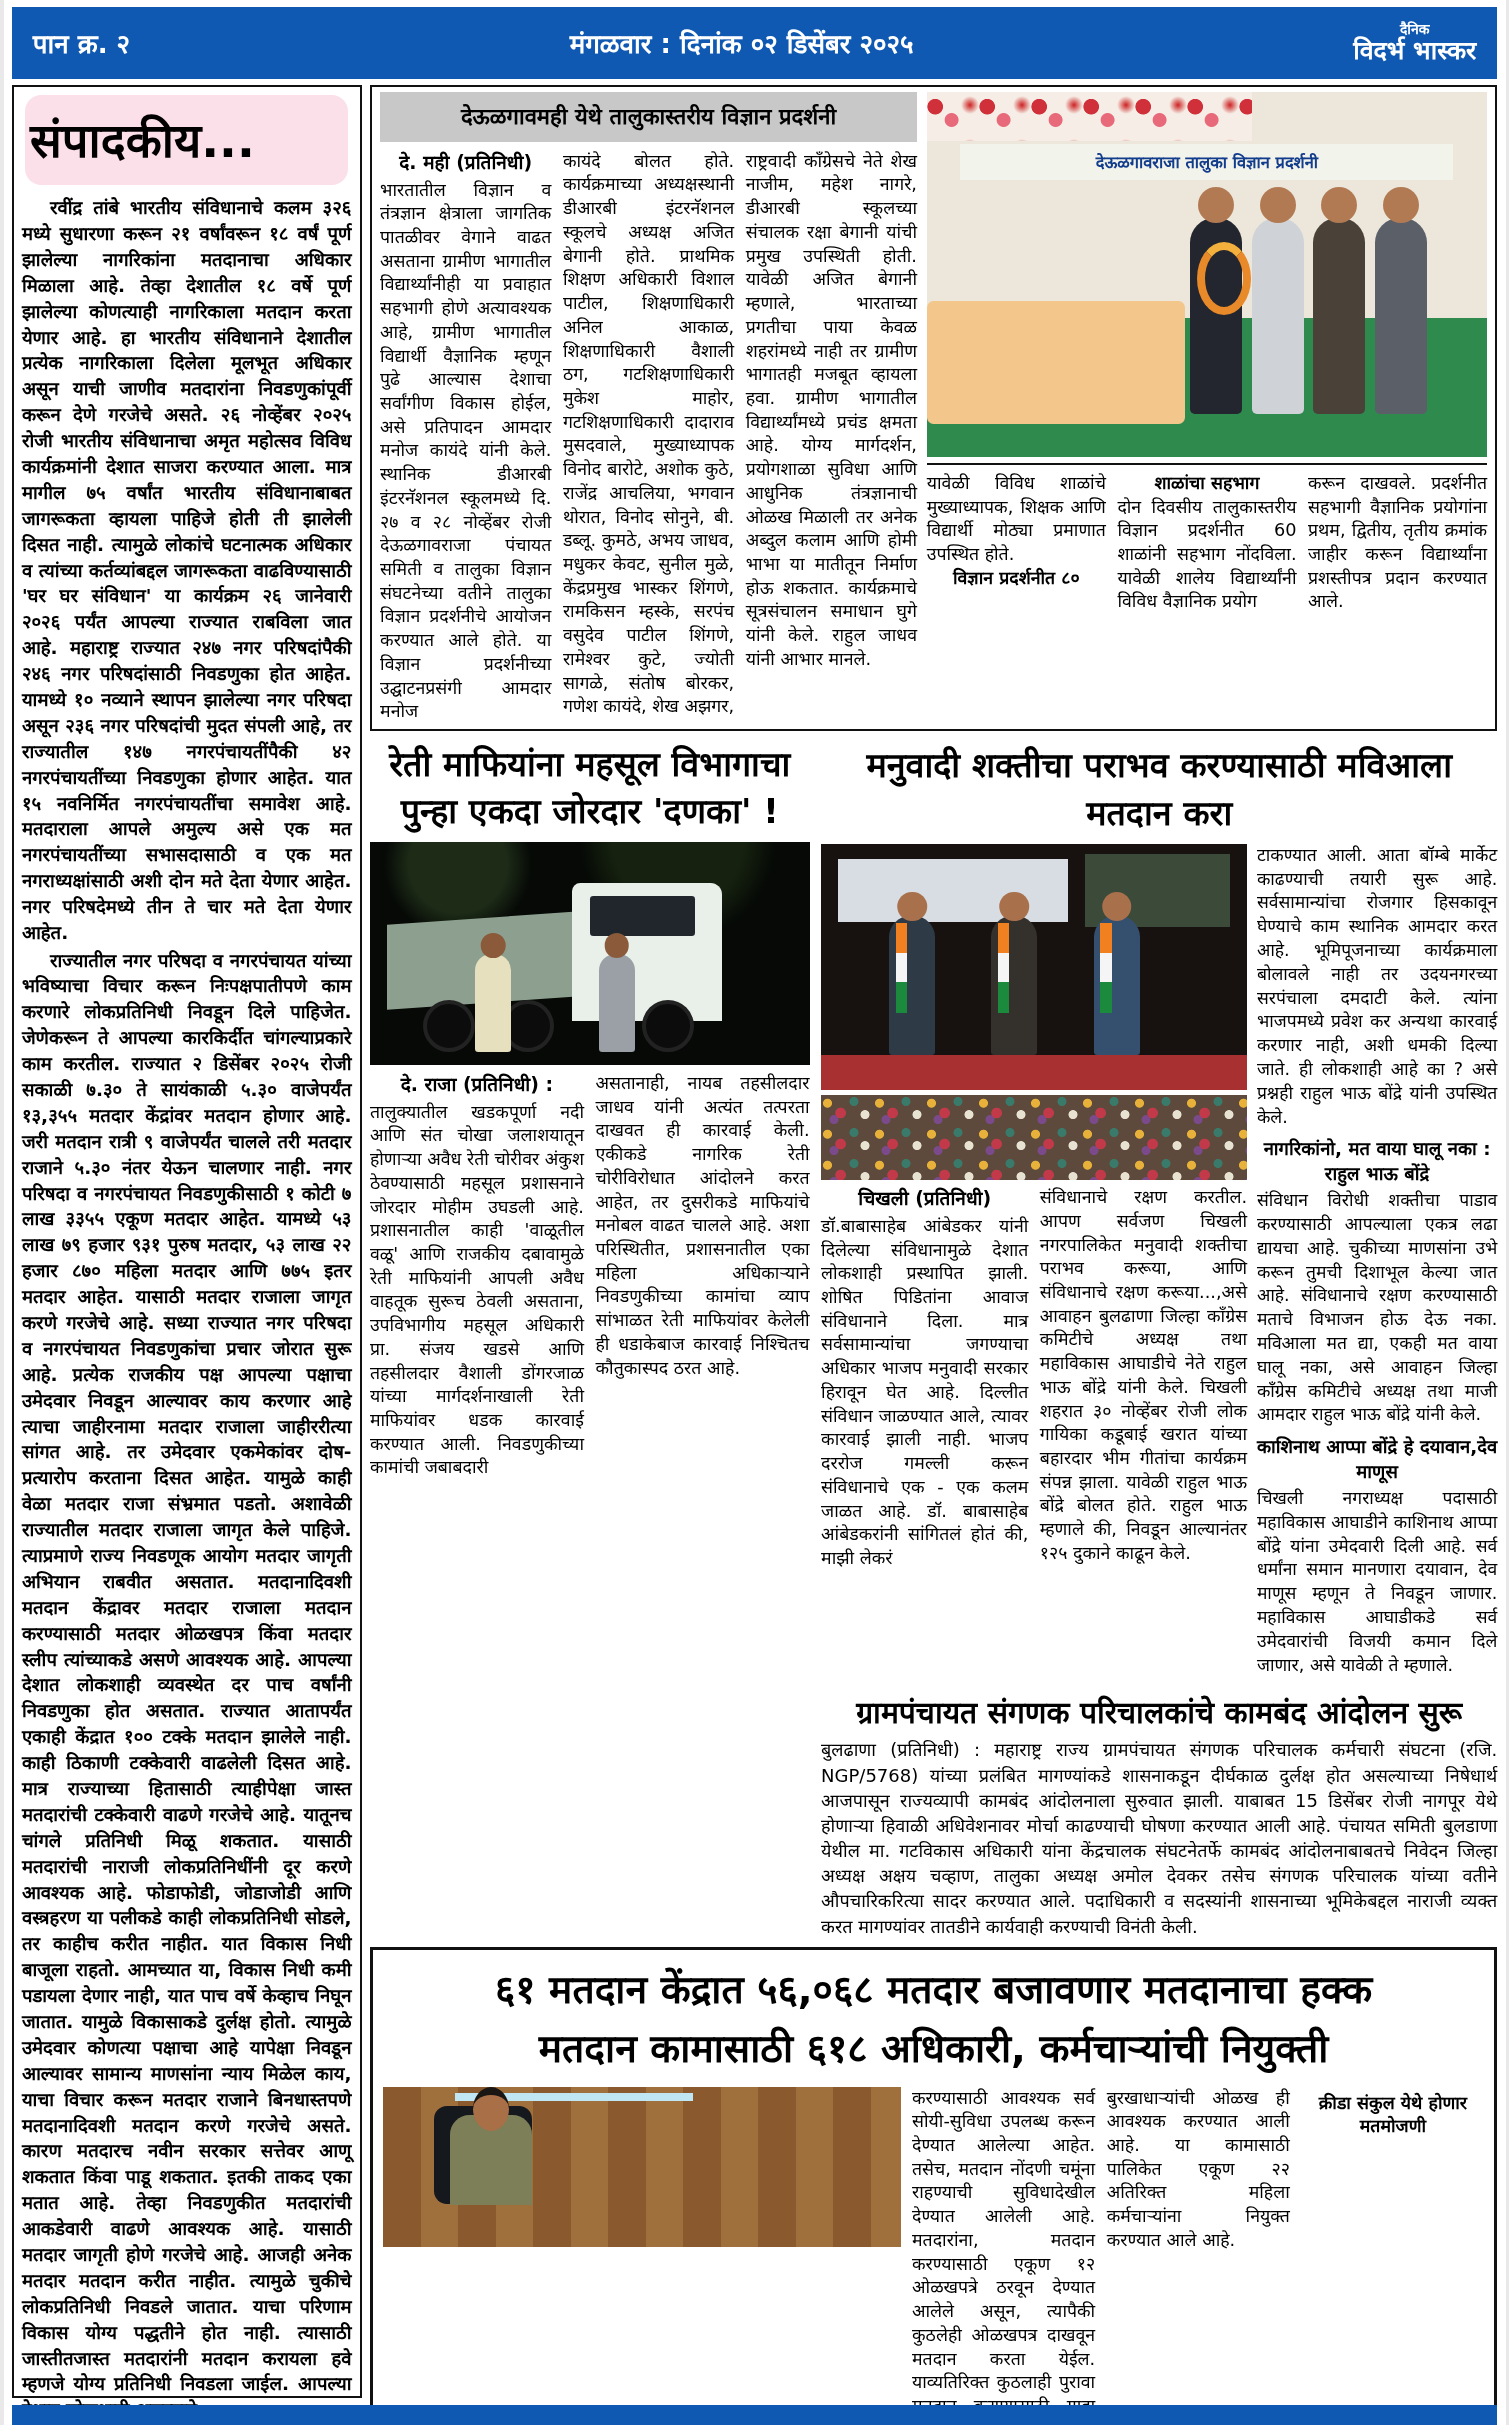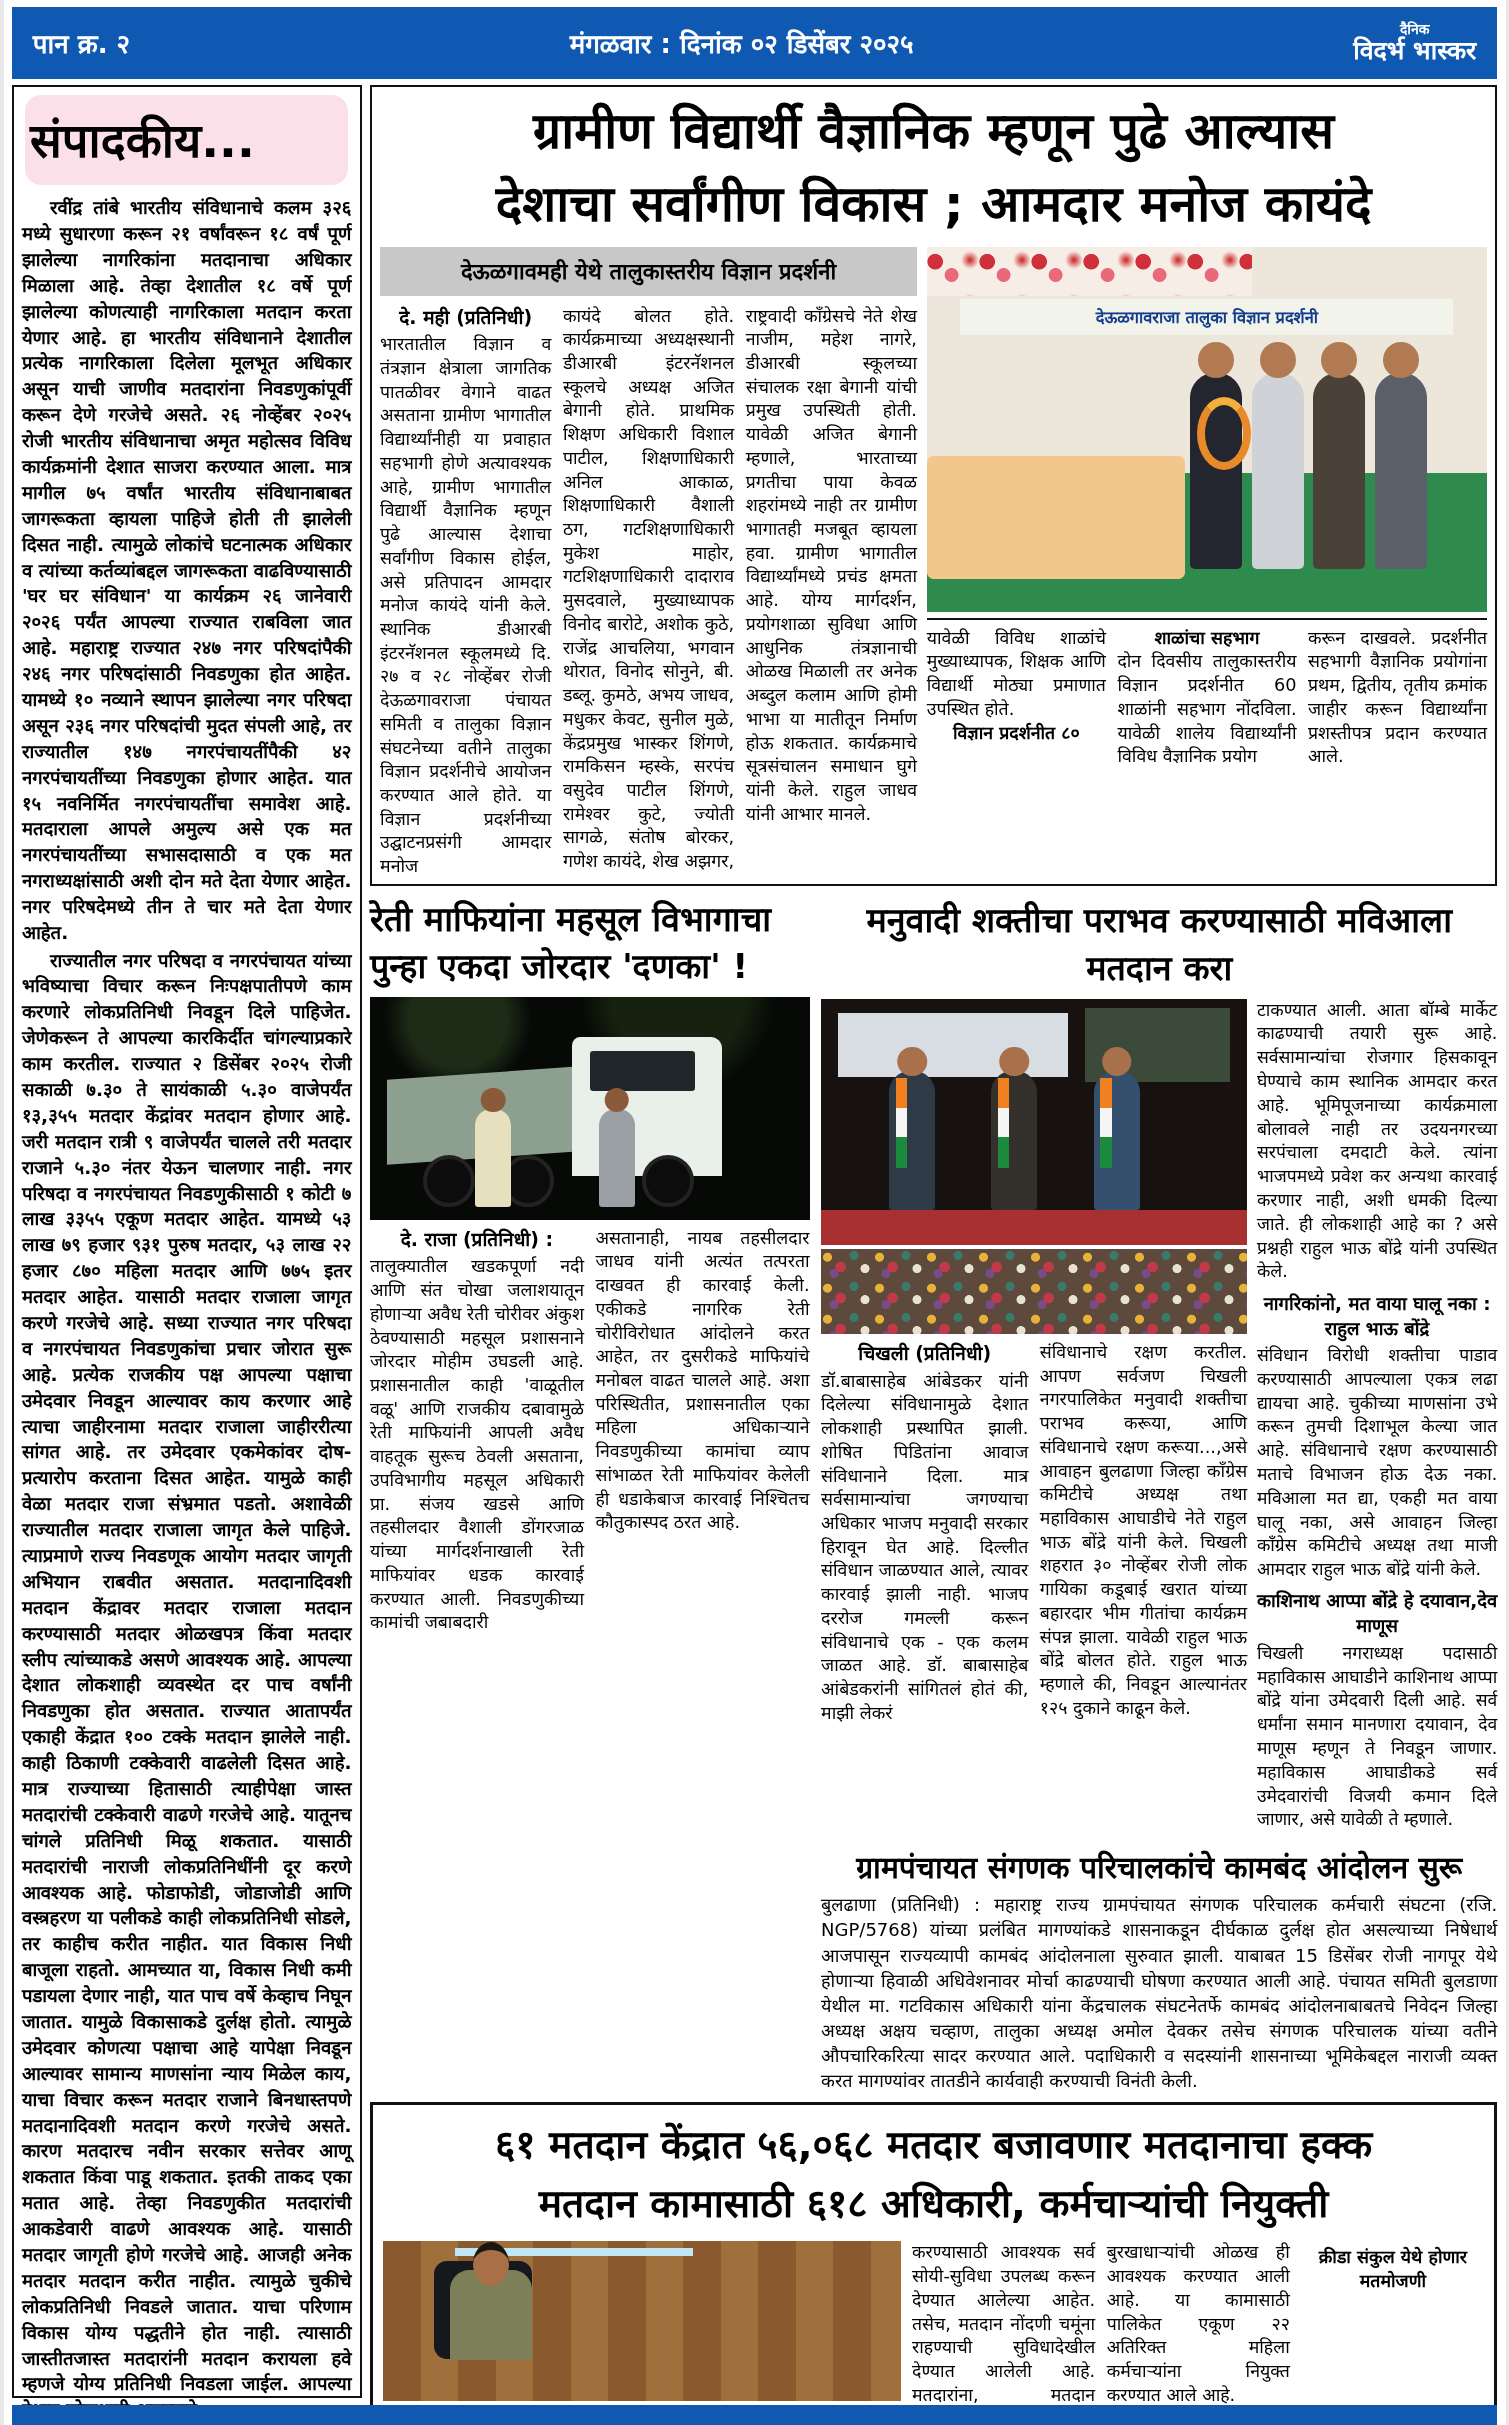--- a/index.html
+++ b/index.html
@@ -90,21 +90,21 @@
      background-size:52px 31px;}
   .photo-office{height:160px;background:repeating-linear-gradient(90deg,#8a5a2e 0 38px,#a0703c 38px 75px);}
   .photo-office .chair{position:absolute;left:10%;top:12%;width:98px;height:98px;border-radius:13px;background:#15181c;}
   .photo-office .man{position:absolute;left:13%;top:18%;width:82px;height:90px;border-radius:19.6px 19.6px 0 0;background:#7c7f57;}
   .photo-office .man::before{content:"";position:absolute;left:50%;top:-28px;transform:translateX(-50%);
                width:36px;height:36px;border-radius:50%;background:#a96f47;border-top:8.2px solid #191613;}
   .photo-office .strip{position:absolute;left:14%;top:4%;width:46%;height:8.2px;background:#bfe6f2;}
   
   .mid-row{display:flex;gap:11.5px;}
   .story-sand{width:39%;min-width:39%;}
-  .sand-head{margin:1.6px 0 4.9px;text-align:left;font-size:34px;line-height:1.4;font-weight:800;}
+  .sand-head{margin:1.6px 0 4.9px;text-align:center;font-size:34px;line-height:1.4;font-weight:800;}
   .story-manu{flex:1;display:flex;flex-direction:column;}
   .manu-head{margin:1.6px 0 6.5px;text-align:center;font-size:34px;line-height:1.42;font-weight:800;}
   .manu-row{display:flex;gap:9.8px;}
   .manu-left{width:63%;}
   .manu-right{flex:1;font-size:17.5px;line-height:1.36;font-weight:500;text-align:justify;}
   .subhead-bold{font-weight:800;text-align:center;margin:6.5px 0 3.3px;font-size:18.4px;}
   .manu-cols{margin-top:6.5px;}
   
   .story-gram{margin-top:8.2px;border-top:1.6px solid #fff;}
   .gram-head{text-align:center;font-size:30px;font-weight:800;margin:4.9px 0 4.9px;}
@@ -140,24 +140,20 @@
       <div class="ed-body">
         <p>रवींद्र तांबे भारतीय संविधानाचे कलम ३२६ मध्ये सुधारणा करून २१ वर्षांवरून १८ वर्षं पूर्ण झालेल्या नागरिकांना मतदानाचा अधिकार मिळाला आहे. तेव्हा देशातील १८ वर्षे पूर्ण झालेल्या कोणत्याही नागरिकाला मतदान करता येणार आहे. हा भारतीय संविधानाने देशातील प्रत्येक नागरिकाला दिलेला मूलभूत अधिकार असून याची जाणीव मतदारांना निवडणुकांपूर्वी करून देणे गरजेचे असते. २६ नोव्हेंबर २०२५ रोजी भारतीय संविधानाचा अमृत महोत्सव विविध कार्यक्रमांनी देशात साजरा करण्यात आला. मात्र मागील ७५ वर्षांत भारतीय संविधानाबाबत जागरूकता व्हायला पाहिजे होती ती झालेली दिसत नाही. त्यामुळे लोकांचे घटनात्मक अधिकार व त्यांच्या कर्तव्यांबद्दल जागरूकता वाढविण्यासाठी 'घर घर संविधान' या कार्यक्रम २६ जानेवारी २०२६ पर्यंत आपल्या राज्यात राबविला जात आहे. महाराष्ट्र राज्यात २४७ नगर परिषदांपैकी २४६ नगर परिषदांसाठी निवडणुका होत आहेत. यामध्ये १० नव्याने स्थापन झालेल्या नगर परिषदा असून २३६ नगर परिषदांची मुदत संपली आहे, तर राज्यातील १४७ नगरपंचायतींपैकी ४२ नगरपंचायतींच्या निवडणुका होणार आहेत. यात १५ नवनिर्मित नगरपंचायतींचा समावेश आहे. मतदाराला आपले अमुल्य असे एक मत नगरपंचायतींच्या सभासदासाठी व एक मत नगराध्यक्षांसाठी अशी दोन मते देता येणार आहेत. नगर परिषदेमध्ये तीन ते चार मते देता येणार आहेत.</p>
         <p>राज्यातील नगर परिषदा व नगरपंचायत यांच्या भविष्याचा विचार करून निःपक्षपातीपणे काम करणारे लोकप्रतिनिधी निवडून दिले पाहिजेत. जेणेकरून ते आपल्या कारकिर्दीत चांगल्याप्रकारे काम करतील. राज्यात २ डिसेंबर २०२५ रोजी सकाळी ७.३० ते सायंकाळी ५.३० वाजेपर्यंत १३,३५५ मतदार केंद्रांवर मतदान होणार आहे. जरी मतदान रात्री ९ वाजेपर्यंत चालले तरी मतदार राजाने ५.३० नंतर येऊन चालणार नाही. नगर परिषदा व नगरपंचायत निवडणुकीसाठी १ कोटी ७ लाख ३३५५ एकूण मतदार आहेत. यामध्ये ५३ लाख ७९ हजार ९३१ पुरुष मतदार, ५३ लाख २२ हजार ८७० महिला मतदार आणि ७७५ इतर मतदार आहेत. यासाठी मतदार राजाला जागृत करणे गरजेचे आहे. सध्या राज्यात नगर परिषदा व नगरपंचायत निवडणुकांचा प्रचार जोरात सुरू आहे. प्रत्येक राजकीय पक्ष आपल्या पक्षाचा उमेदवार निवडून आल्यावर काय करणार आहे त्याचा जाहीरनामा मतदार राजाला जाहीररीत्या सांगत आहे. तर उमेदवार एकमेकांवर दोष-प्रत्यारोप करताना दिसत आहेत. यामुळे काही वेळा मतदार राजा संभ्रमात पडतो. अशावेळी राज्यातील मतदार राजाला जागृत केले पाहिजे. त्याप्रमाणे राज्य निवडणूक आयोग मतदार जागृती अभियान राबवीत असतात. मतदानादिवशी मतदान केंद्रावर मतदार राजाला मतदान करण्यासाठी मतदार ओळखपत्र किंवा मतदार स्लीप त्यांच्याकडे असणे आवश्यक आहे. आपल्या देशात लोकशाही व्यवस्थेत दर पाच वर्षांनी निवडणुका होत असतात. राज्यात आतापर्यंत एकाही केंद्रात १०० टक्के मतदान झालेले नाही. काही ठिकाणी टक्केवारी वाढलेली दिसत आहे. मात्र राज्याच्या हितासाठी त्याहीपेक्षा जास्त मतदारांची टक्केवारी वाढणे गरजेचे आहे. यातूनच चांगले प्रतिनिधी मिळू शकतात. यासाठी मतदारांची नाराजी लोकप्रतिनिधींनी दूर करणे आवश्यक आहे. फोडाफोडी, जोडाजोडी आणि वस्त्रहरण या पलीकडे काही लोकप्रतिनिधी सोडले, तर काहीच करीत नाहीत. यात विकास निधी बाजूला राहतो. आमच्यात या, विकास निधी कमी पडायला देणार नाही, यात पाच वर्षे केव्हाच निघून जातात. यामुळे विकासाकडे दुर्लक्ष होतो. त्यामुळे उमेदवार कोणत्या पक्षाचा आहे यापेक्षा निवडून आल्यावर सामान्य माणसांना न्याय मिळेल काय, याचा विचार करून मतदार राजाने बिनधास्तपणे मतदानादिवशी मतदान करणे गरजेचे असते. कारण मतदारच नवीन सरकार सत्तेवर आणू शकतात किंवा पाडू शकतात. इतकी ताकद एका मतात आहे. तेव्हा निवडणुकीत मतदारांची आकडेवारी वाढणे आवश्यक आहे. यासाठी मतदार जागृती होणे गरजेचे आहे. आजही अनेक मतदार मतदान करीत नाहीत. त्यामुळे चुकीचे लोकप्रतिनिधी निवडले जातात. याचा परिणाम विकास योग्य पद्धतीने होत नाही. त्यासाठी जास्तीतजास्त मतदारांनी मतदान करायला हवे म्हणजे योग्य प्रतिनिधी निवडला जाईल. आपल्या देशात लोकशाही असल्याने</p>
 
       </div>
     </aside>
 
     <main class="main-area">
 
       <section class="story-expo">
-        <h1 class="expo-head">
-          <span>ग्रामीण विद्यार्थी वैज्ञानिक म्हणून पुढे आल्यास</span><br>
-          <span>देशाचा सर्वांगीण विकास ; आमदार मनोज कायंदे</span>
-        </h1>
         <div class="expo-row">
           <div class="expo-left">
             <div class="expo-subhead">देऊळगावमही येथे तालुकास्तरीय विज्ञान प्रदर्शनी</div>
             <div class="cols">
               <div class="col">
                 <p class="byline">दे. मही (प्रतिनिधी)</p>
                 <span>भारतातील विज्ञान व तंत्रज्ञान क्षेत्राला जागतिक पातळीवर वेगाने वाढत असताना ग्रामीण भागातील विद्यार्थ्यांनीही या प्रवाहात सहभागी होणे अत्यावश्यक आहे, ग्रामीण भागातील विद्यार्थी वैज्ञानिक म्हणून पुढे आल्यास देशाचा सर्वांगीण विकास होईल, असे प्रतिपादन आमदार मनोज कायंदे यांनी केले. स्थानिक डीआरबी इंटरनॅशनल स्कूलमध्ये दि. २७ व २८ नोव्हेंबर रोजी देऊळगावराजा पंचायत समिती व तालुका विज्ञान संघटनेच्या वतीने तालुका विज्ञान प्रदर्शनीचे आयोजन करण्यात आले होते. या विज्ञान प्रदर्शनीच्या उद्घाटनप्रसंगी आमदार मनोज</span>
               </div>
               <div class="col">कायंदे बोलत होते. कार्यक्रमाच्या अध्यक्षस्थानी डीआरबी इंटरनॅशनल स्कूलचे अध्यक्ष अजित बेगानी होते. प्राथमिक शिक्षण अधिकारी विशाल पाटील, शिक्षणाधिकारी अनिल आकाळ, शिक्षणाधिकारी वैशाली ठग, गटशिक्षणाधिकारी मुकेश माहोर, गटशिक्षणाधिकारी दादाराव मुसदवाले, मुख्याध्यापक विनोद बारोटे, अशोक कुठे, राजेंद्र आचलिया, भगवान थोरात, विनोद सोनुने, बी. डब्लू. कुमठे, अभय जाधव, मधुकर केवट, सुनील मुळे, केंद्रप्रमुख भास्कर शिंगणे, रामकिसन म्हस्के, सरपंच वसुदेव पाटील शिंगणे, रामेश्वर कुटे, ज्योती सागळे, संतोष बोरकर, गणेश कायंदे, शेख अझगर,</div>
               <div class="col">राष्ट्रवादी काँग्रेसचे नेते शेख नाजीम, महेश नागरे, डीआरबी स्कूलच्या संचालक रक्षा बेगानी यांची प्रमुख उपस्थिती होती. यावेळी अजित बेगानी म्हणाले, भारताच्या प्रगतीचा पाया केवळ शहरांमध्ये नाही तर ग्रामीण भागातही मजबूत व्हायला हवा. ग्रामीण भागातील विद्यार्थ्यांमध्ये प्रचंड क्षमता आहे. योग्य मार्गदर्शन, प्रयोगशाळा सुविधा आणि आधुनिक तंत्रज्ञानाची ओळख मिळाली तर अनेक अब्दुल कलाम आणि होमी भाभा या मातीतून निर्माण होऊ शकतात. कार्यक्रमाचे सूत्रसंचालन समाधान घुगे यांनी केले. राहुल जाधव यांनी आभार मानले.</div>

